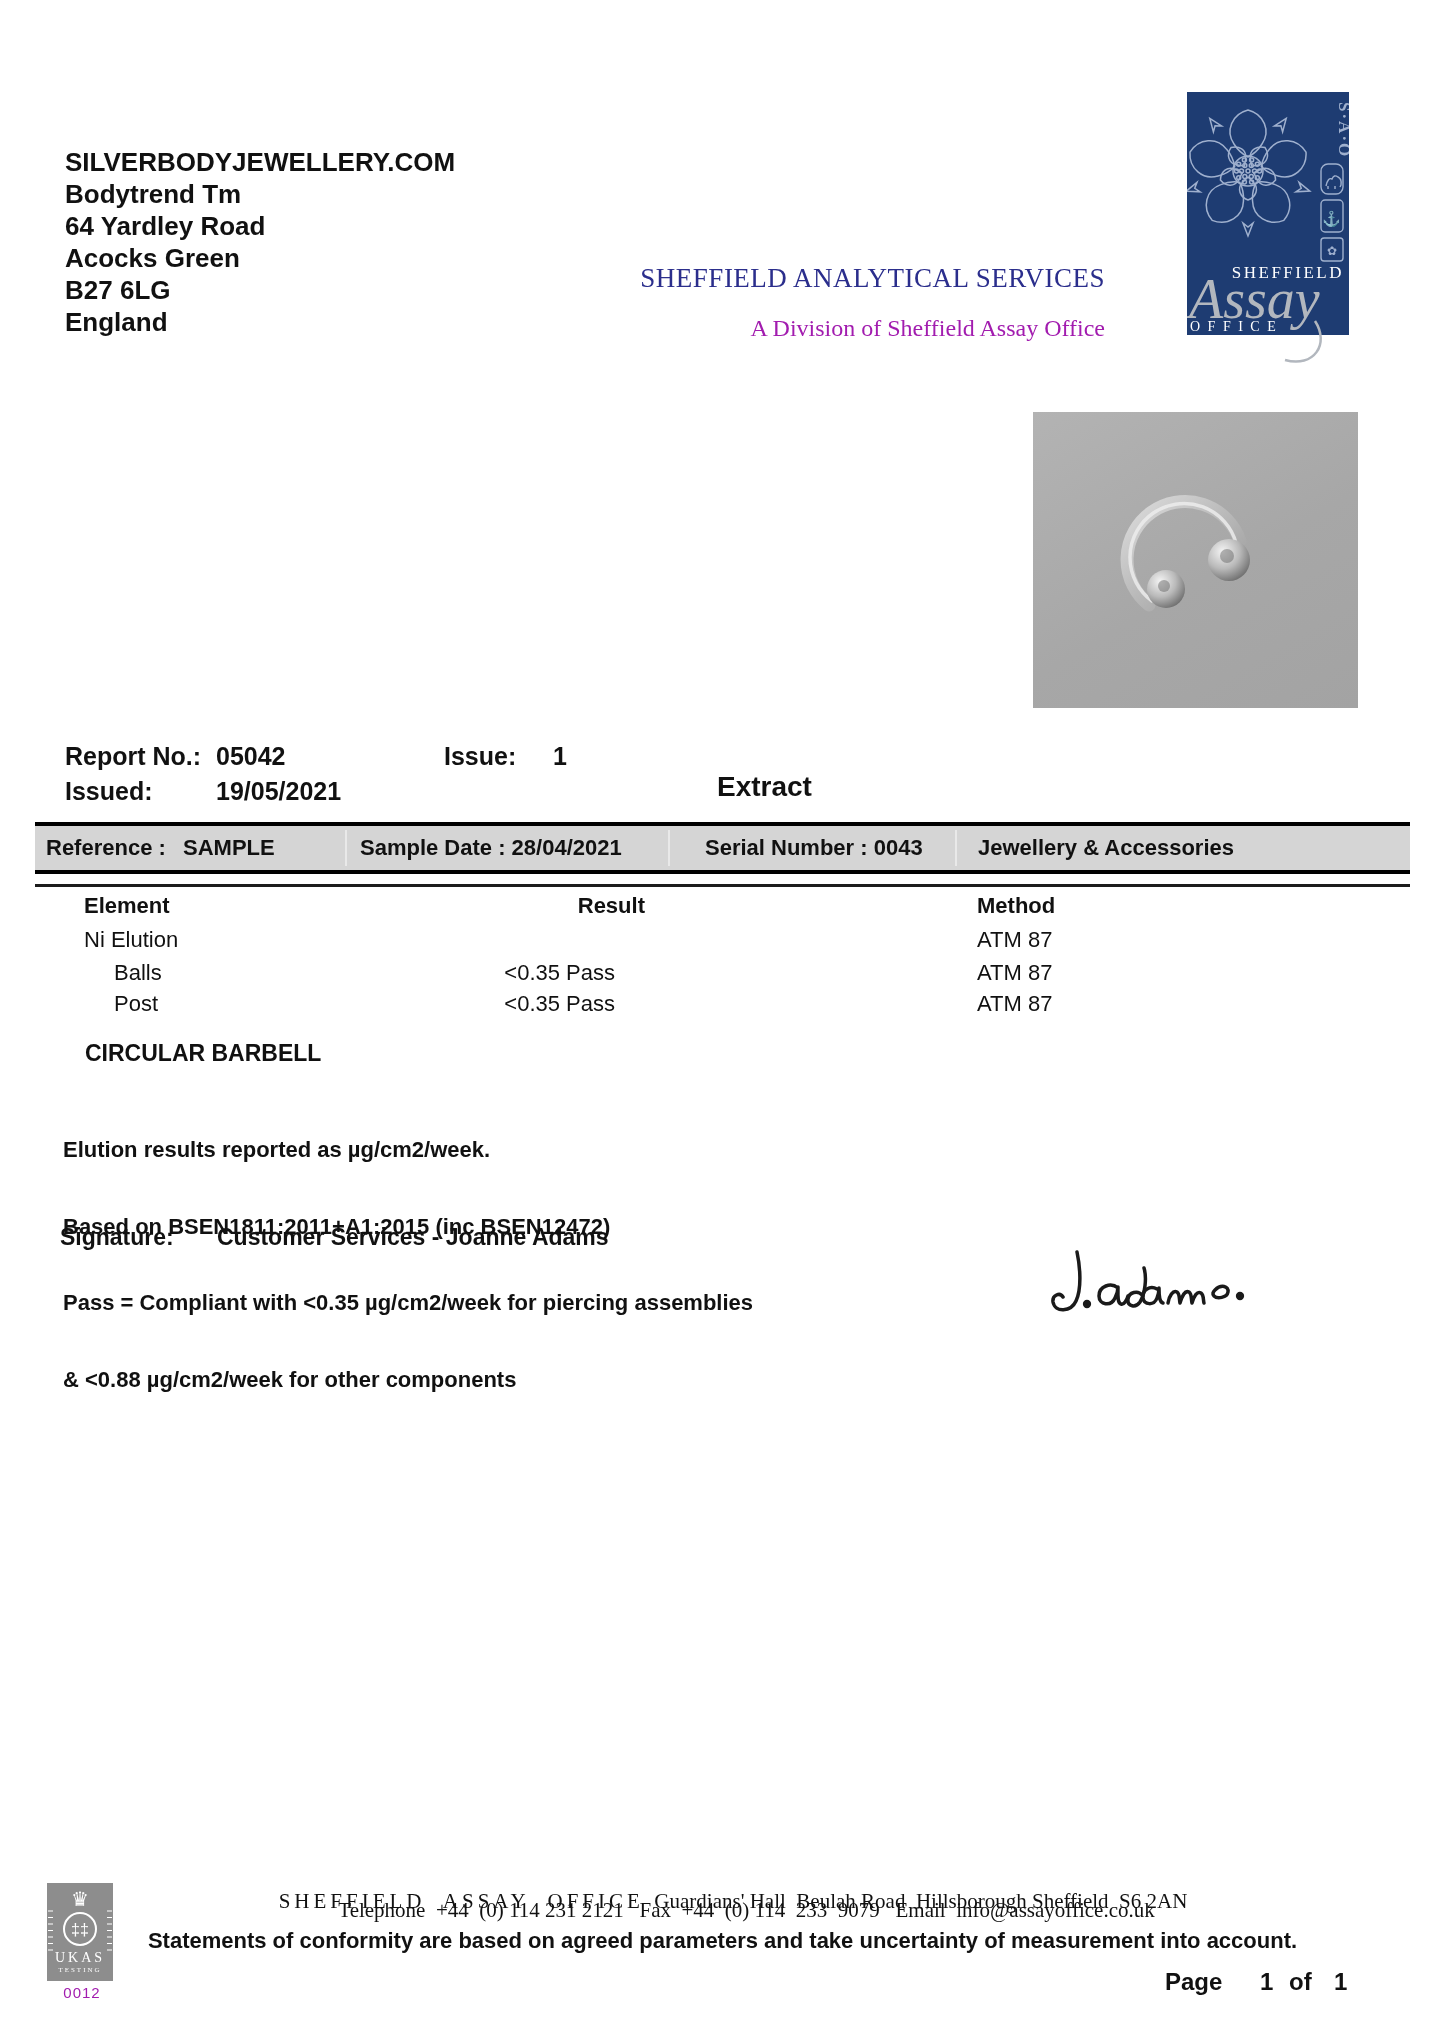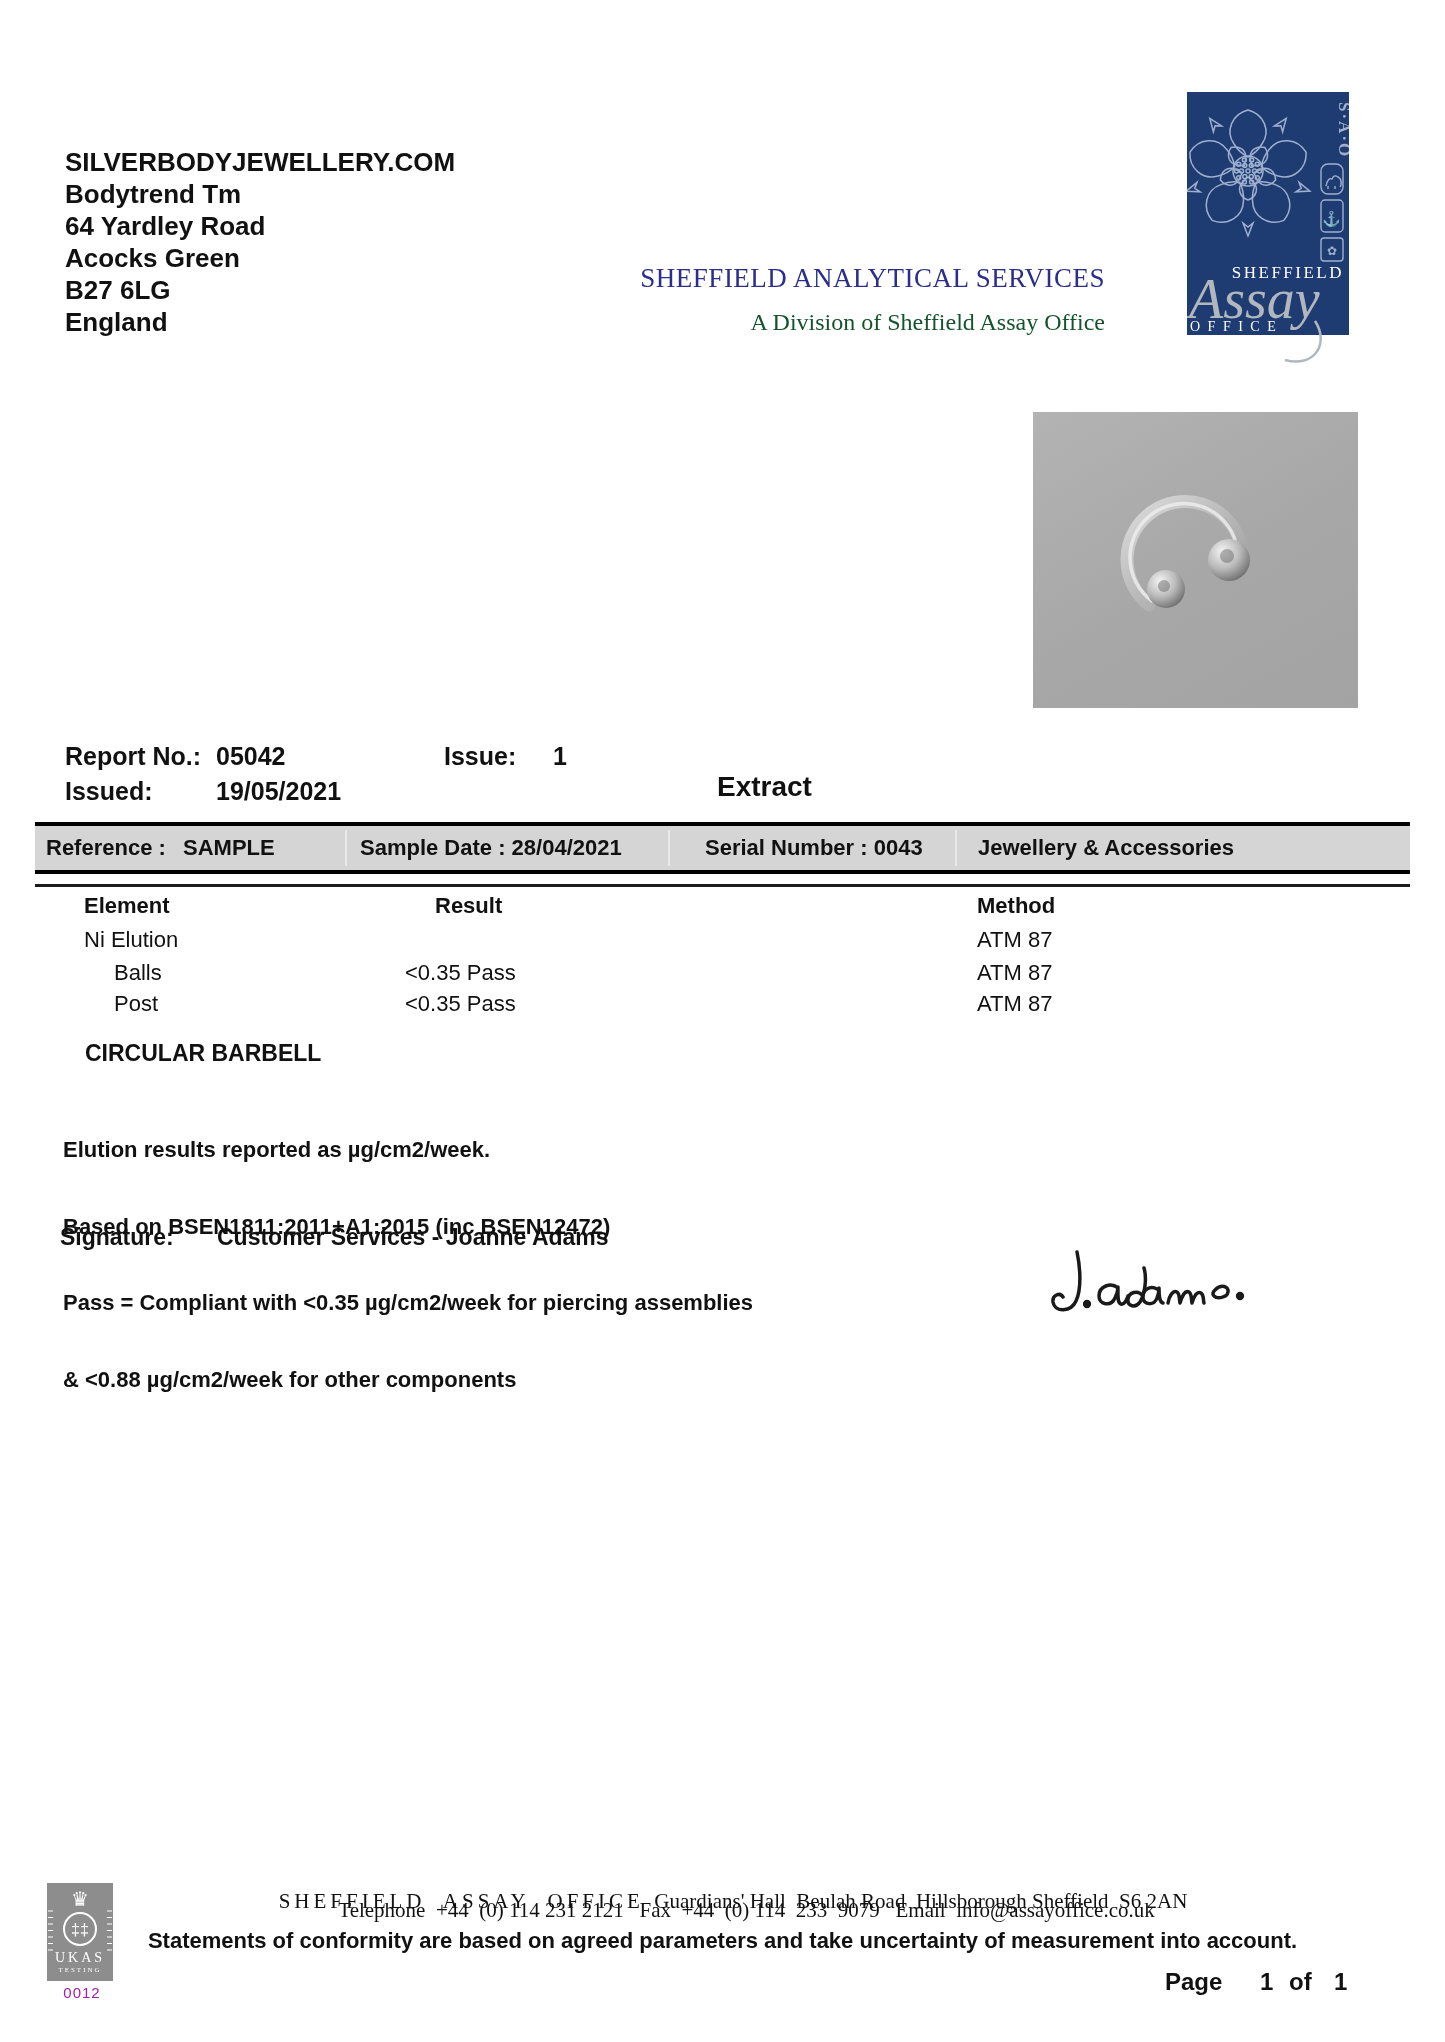--- a/index.html
+++ b/index.html
@@ -6,21 +6,21 @@
   .page{position:relative;width:1445px;height:2042px;background:#ffffff;
         font-family:"Liberation Sans", sans-serif;color:#111;overflow:hidden;}
   .abs{position:absolute;}
 
   
   .sender{left:65px;top:146px;font-size:26px;line-height:32px;font-weight:bold;}
 
   
   .org{right:340px;top:263px;text-align:right;font-family:"Liberation Serif", serif;}
   .org-title{font-size:27px;letter-spacing:0.5px;}
-  .org-sub{font-size:24px;color:#14532d;margin-top:15px;}
+  .org-sub{font-size:24px;color:#a21caf;margin-top:21px;}
 
   
   .logo-box{left:1187px;top:92px;width:162px;height:285px;}
 
   
   .photo{left:1033px;top:412px;width:325px;height:296px;
          background:linear-gradient(150deg,#b3b3b3 0%,#a7a7a7 55%,#a3a3a3 100%);}
 
   
   .meta{font-size:25px;font-weight:bold;white-space:pre;}
@@ -33,21 +33,21 @@
             font-size:22px;font-weight:bold;white-space:pre;}
   .bar .sep{position:absolute;top:4px;bottom:4px;width:2px;background:#e9e9e9;transform:none;}
   .rule2{left:35px;top:884px;width:1375px;height:3px;background:#1c1c1c;}
 
   
   .trow{left:35px;width:1375px;height:26px;font-size:22px;}
   .trow span{position:absolute;white-space:pre;}
   .th span{font-weight:bold;}
   .c-el{left:49px;}
   .c-el.ind{left:79px;}
-  .c-res{left:370px;width:210px;text-align:left;}
+  .c-res{left:370px;width:210px;text-align:right;}
   .th .c-res{left:400px;width:210px;}
   .c-met{left:942px;}
 
   .item-name{left:85px;top:1040px;font-size:23px;font-weight:bold;}
   .notes{left:63px;top:1086px;font-size:22px;font-weight:bold;line-height:25.5px;white-space:pre;}
 
   .sig-label{left:60px;top:1224px;font-size:23px;font-weight:bold;}
   .sig-value{left:217px;top:1224px;font-size:23px;font-weight:bold;}
   .sig-image{left:1035px;top:1246px;}
 

